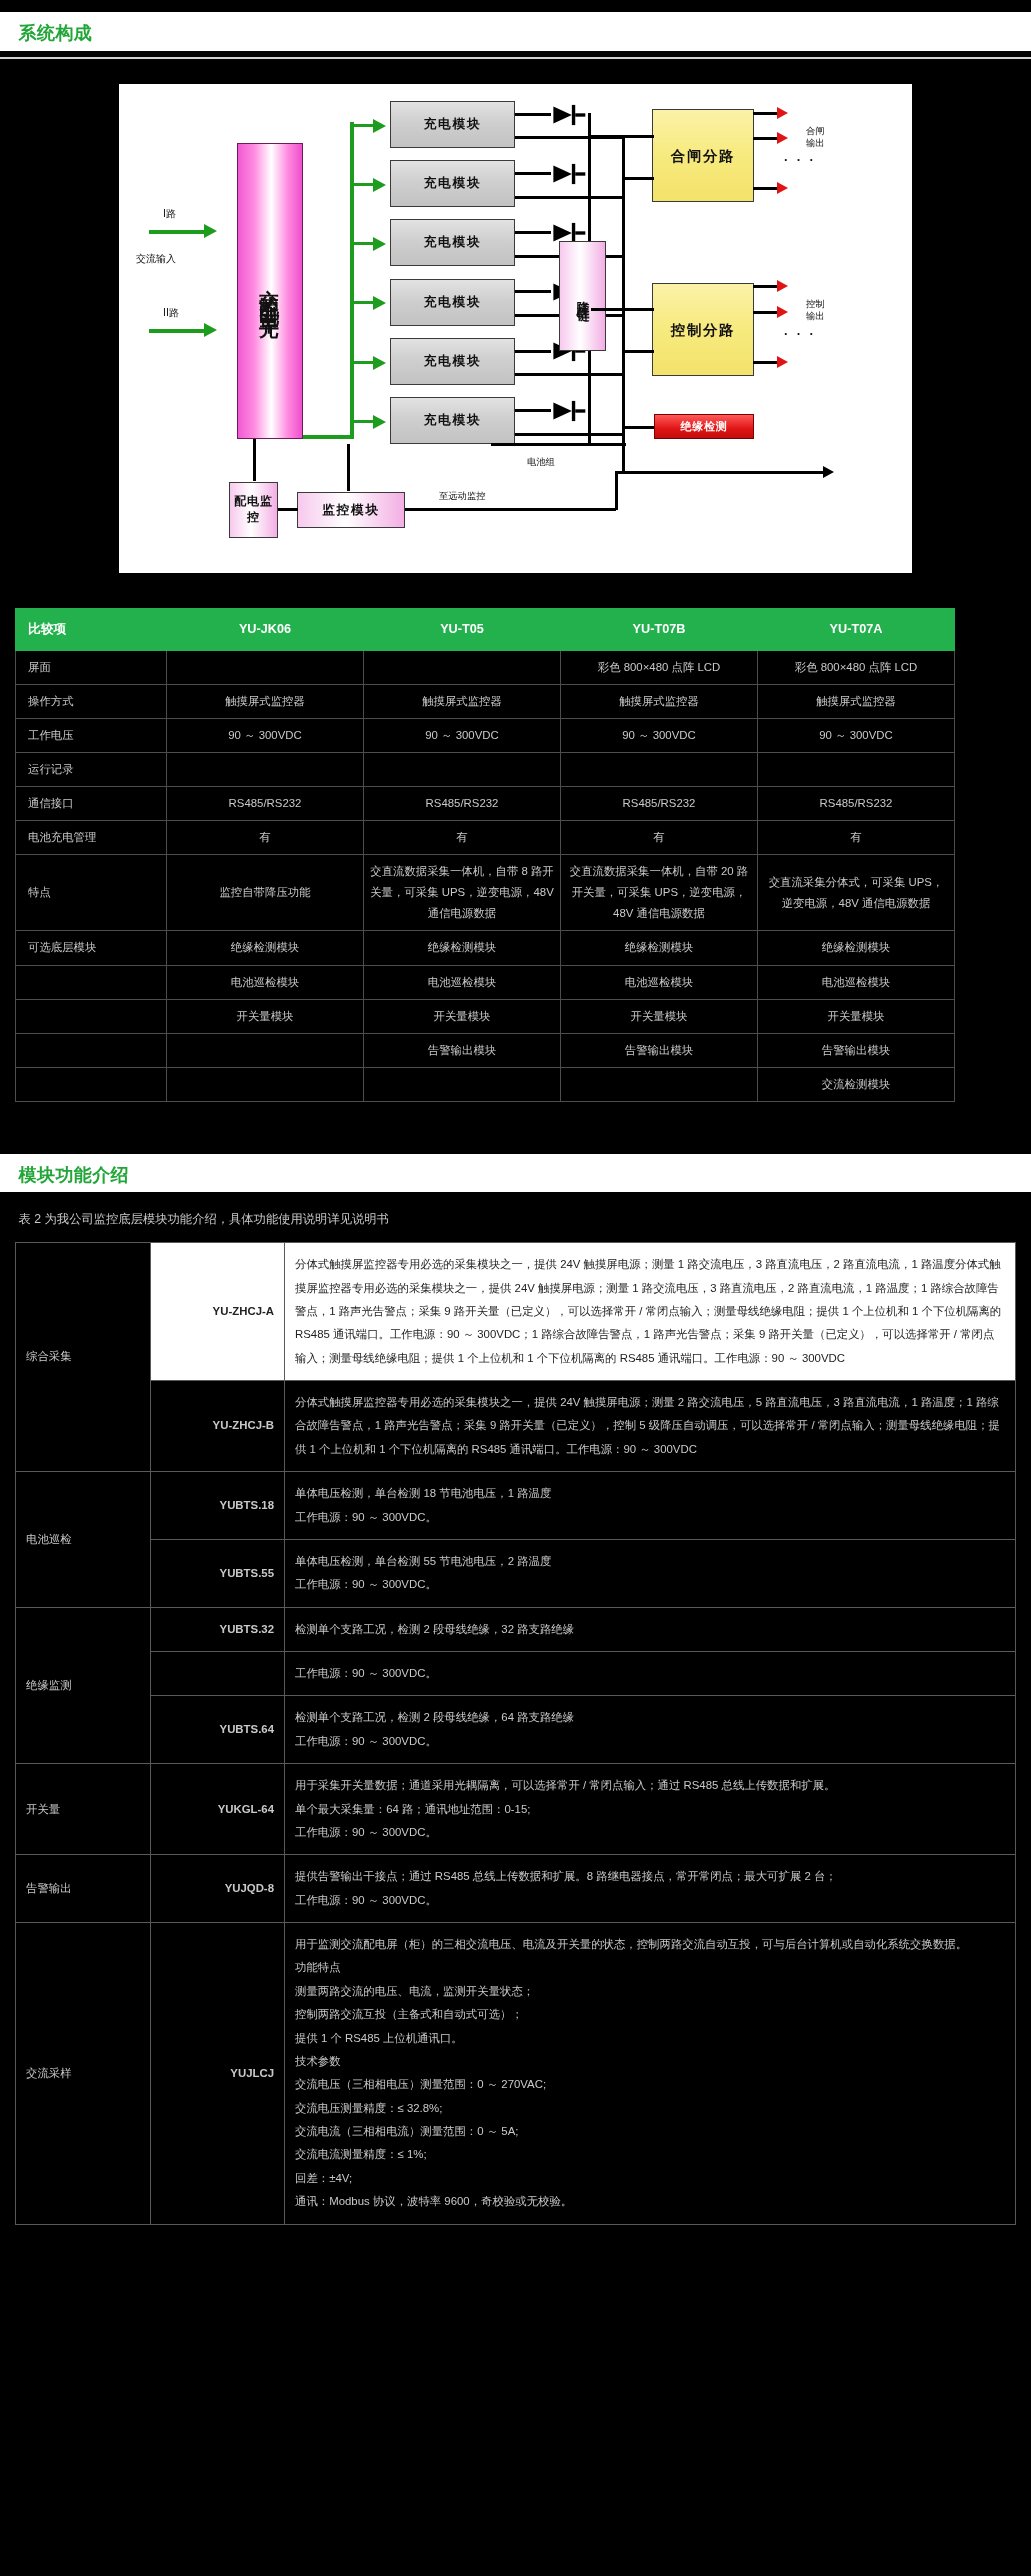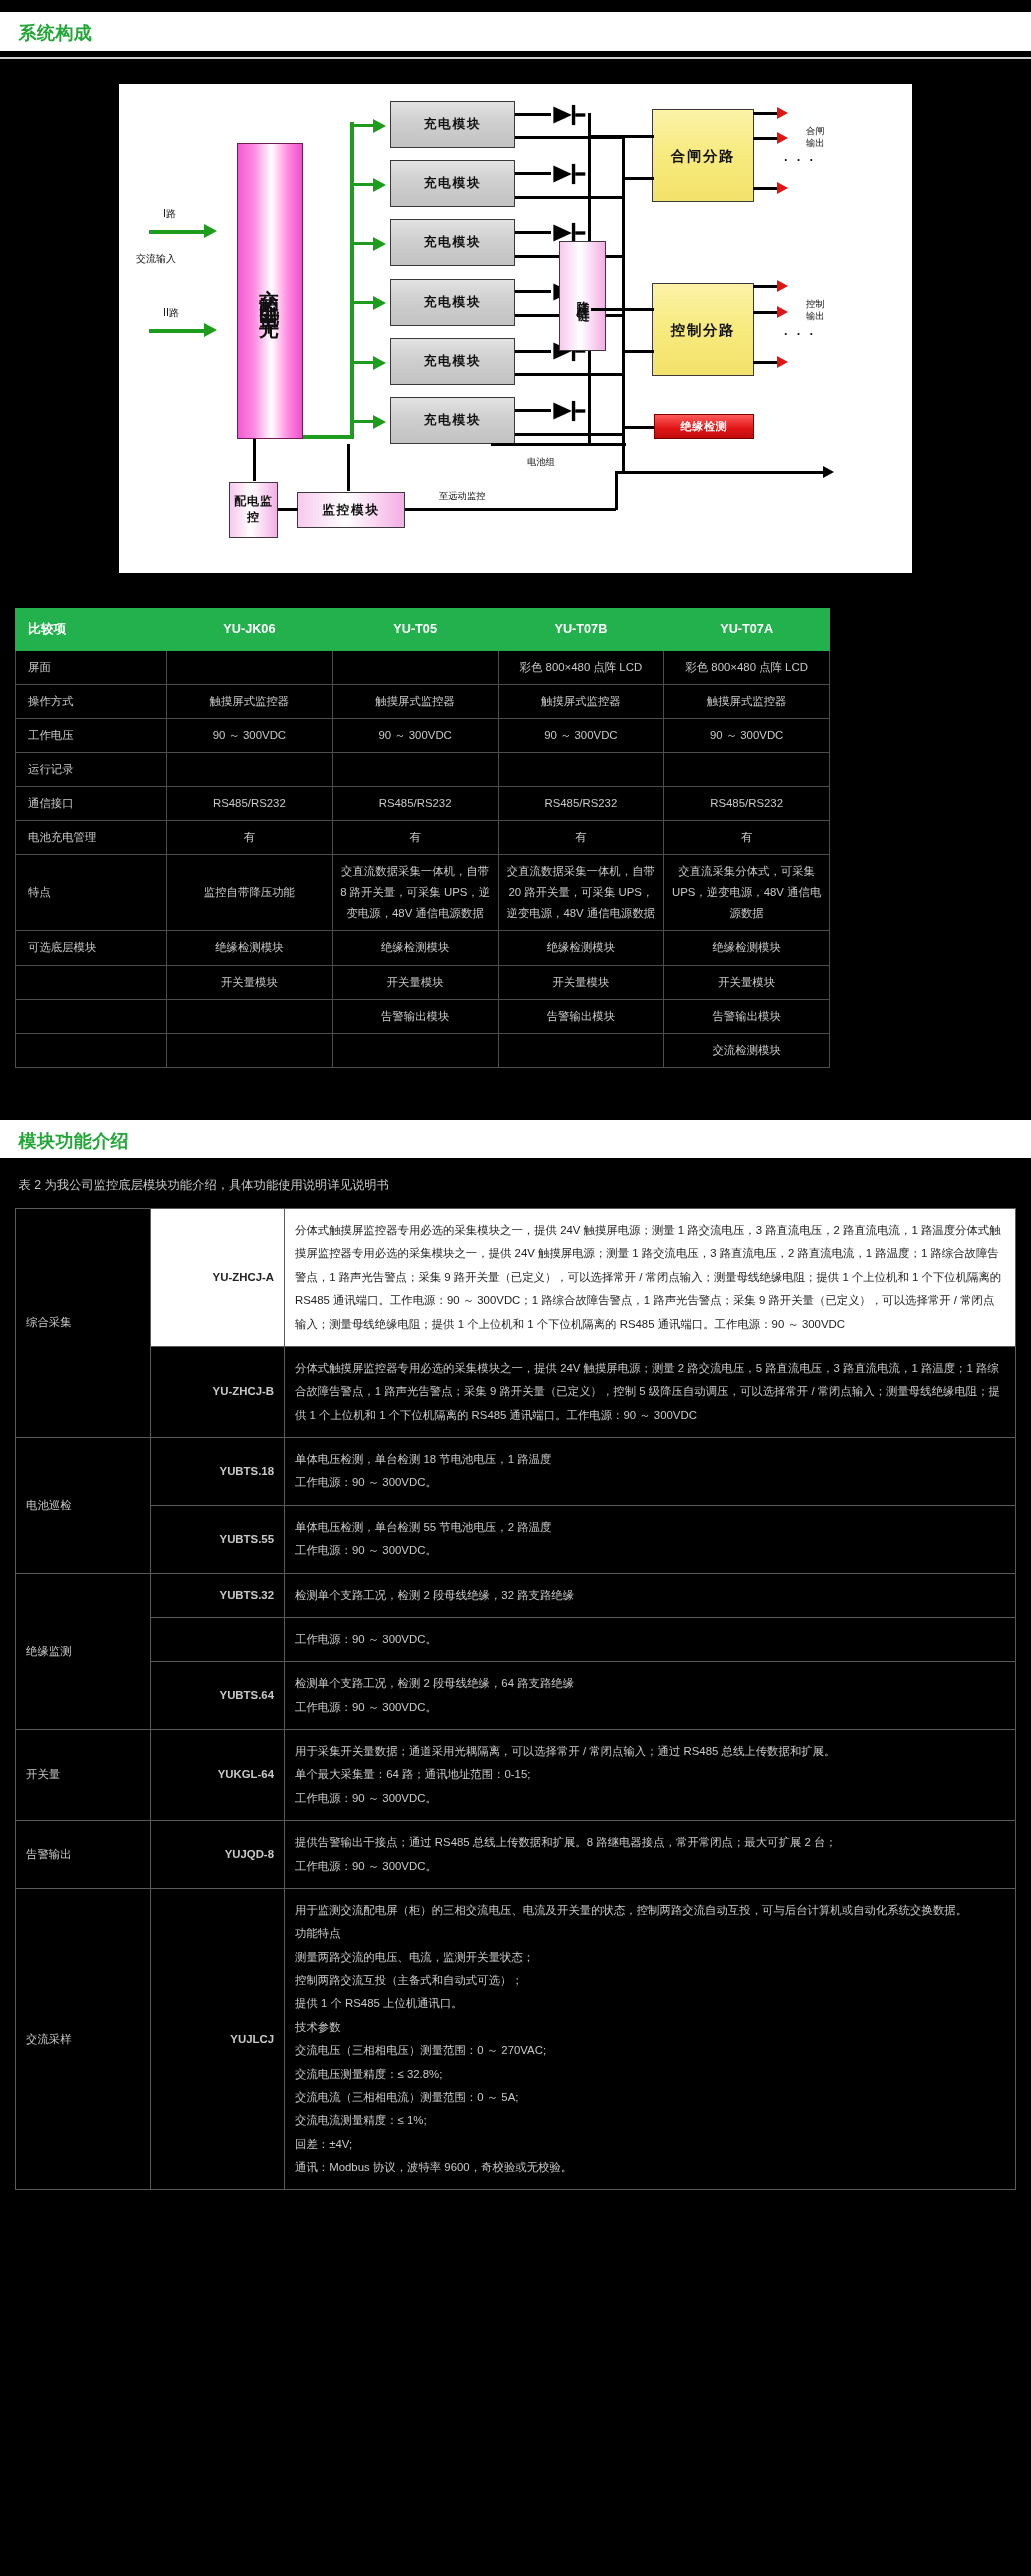--- a/index.html
+++ b/index.html
@@ -131,21 +131,21 @@
   .para {
     color: #c9c9c9;
     font-size: 12.3px;
     line-height: 2.0;
     margin: 0 0 1.7px 0;
   }
 
   
   .tbl-wrap { padding: 5px 15px 22px 15px; }
   table.cmp {
-    width: 815px;
+    width: 940px;
     border-collapse: collapse;
     table-layout: fixed;
     background: #000;
   }
   table.cmp th, table.cmp td {
     border: 0.8px solid #4d4d4d;
     color: #c9c9c9;
     font-size: 11.4px;
     text-align: center;
     vertical-align: middle;
@@ -429,20 +429,27 @@
             </tr>
             <tr>
               <td class="rowhead">可选底层模块</td>
               <td>绝缘检测模块</td>
               <td>绝缘检测模块</td>
               <td>绝缘检测模块</td>
               <td>绝缘检测模块</td>
             </tr>
             <tr>
               <td class="rowhead"></td>
+              <td>电池巡检模块</td>
+              <td>电池巡检模块</td>
+              <td>电池巡检模块</td>
+              <td>电池巡检模块</td>
+            </tr>
+            <tr>
+              <td class="rowhead"></td>
               <td>开关量模块</td>
               <td>开关量模块</td>
               <td>开关量模块</td>
               <td>开关量模块</td>
             </tr>
             <tr>
               <td class="rowhead"></td>
               <td></td>
               <td>告警输出模块</td>
               <td>告警输出模块</td>

